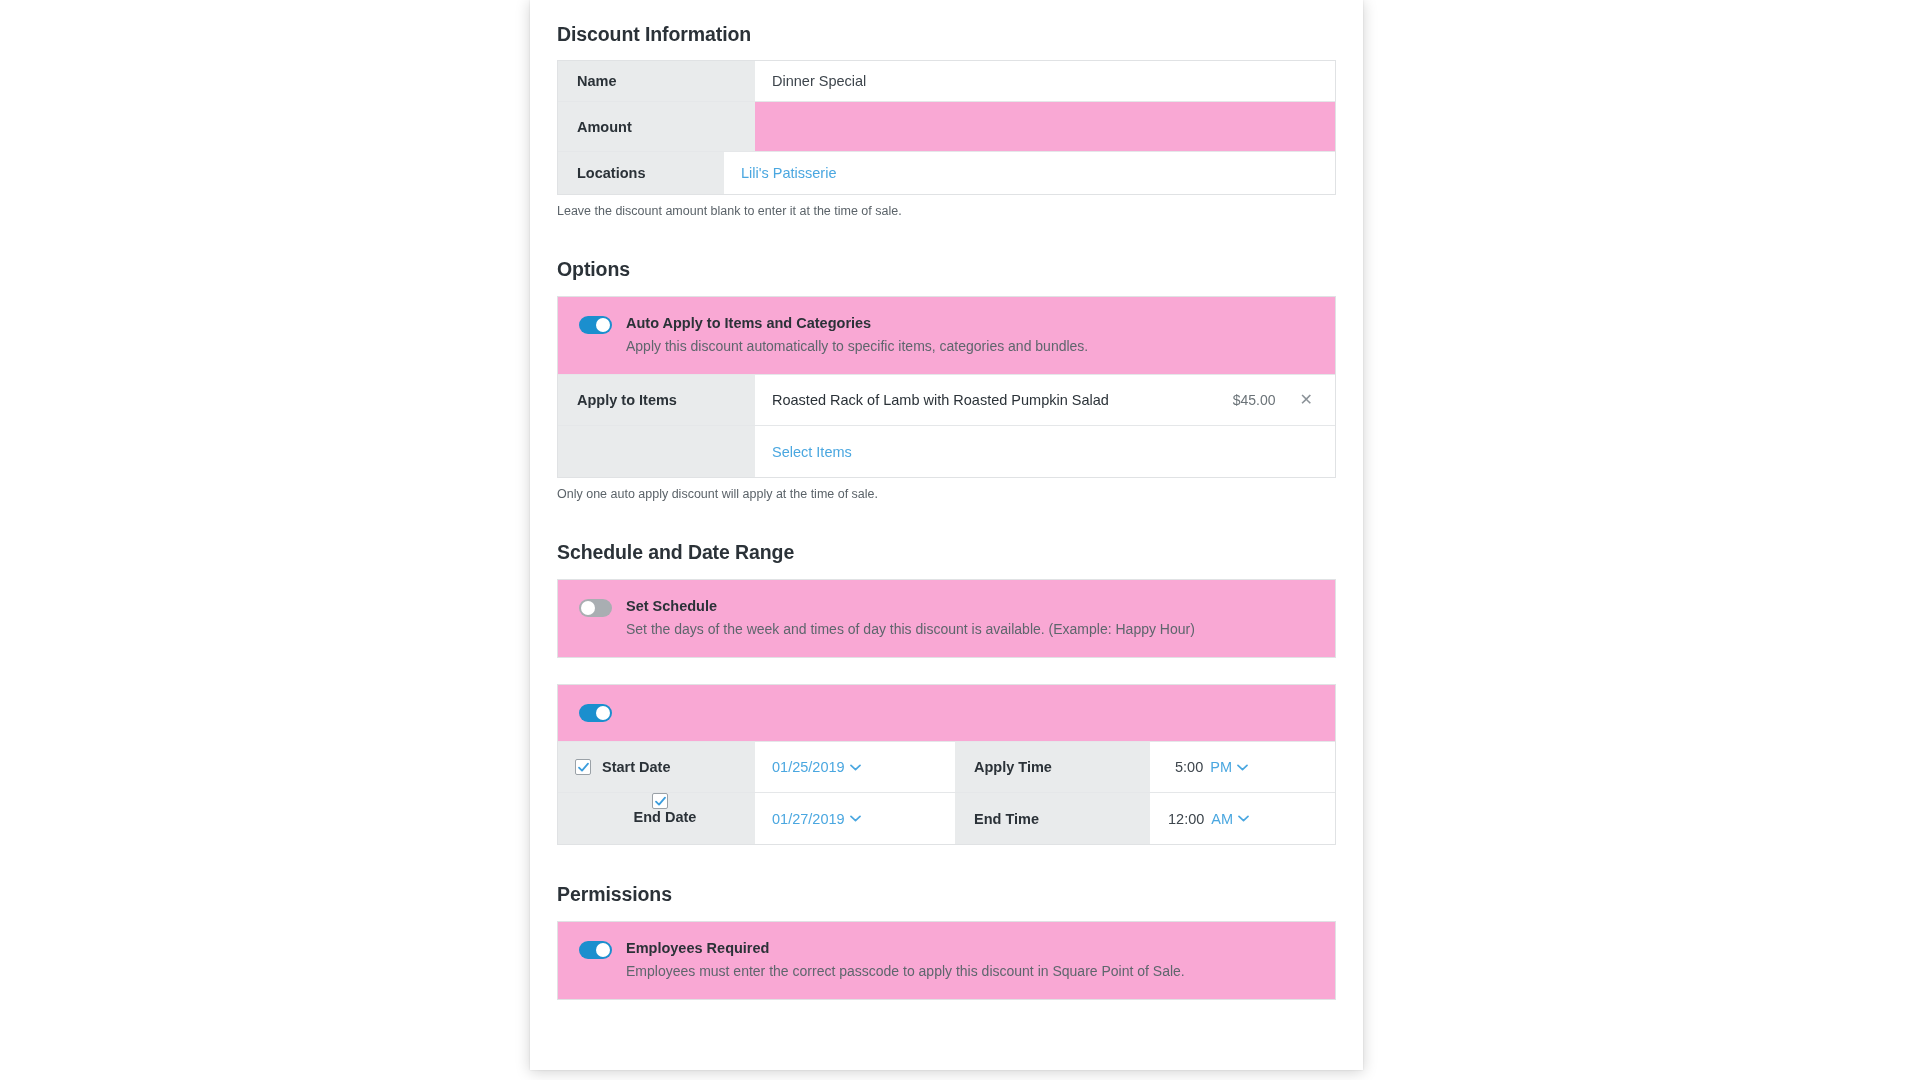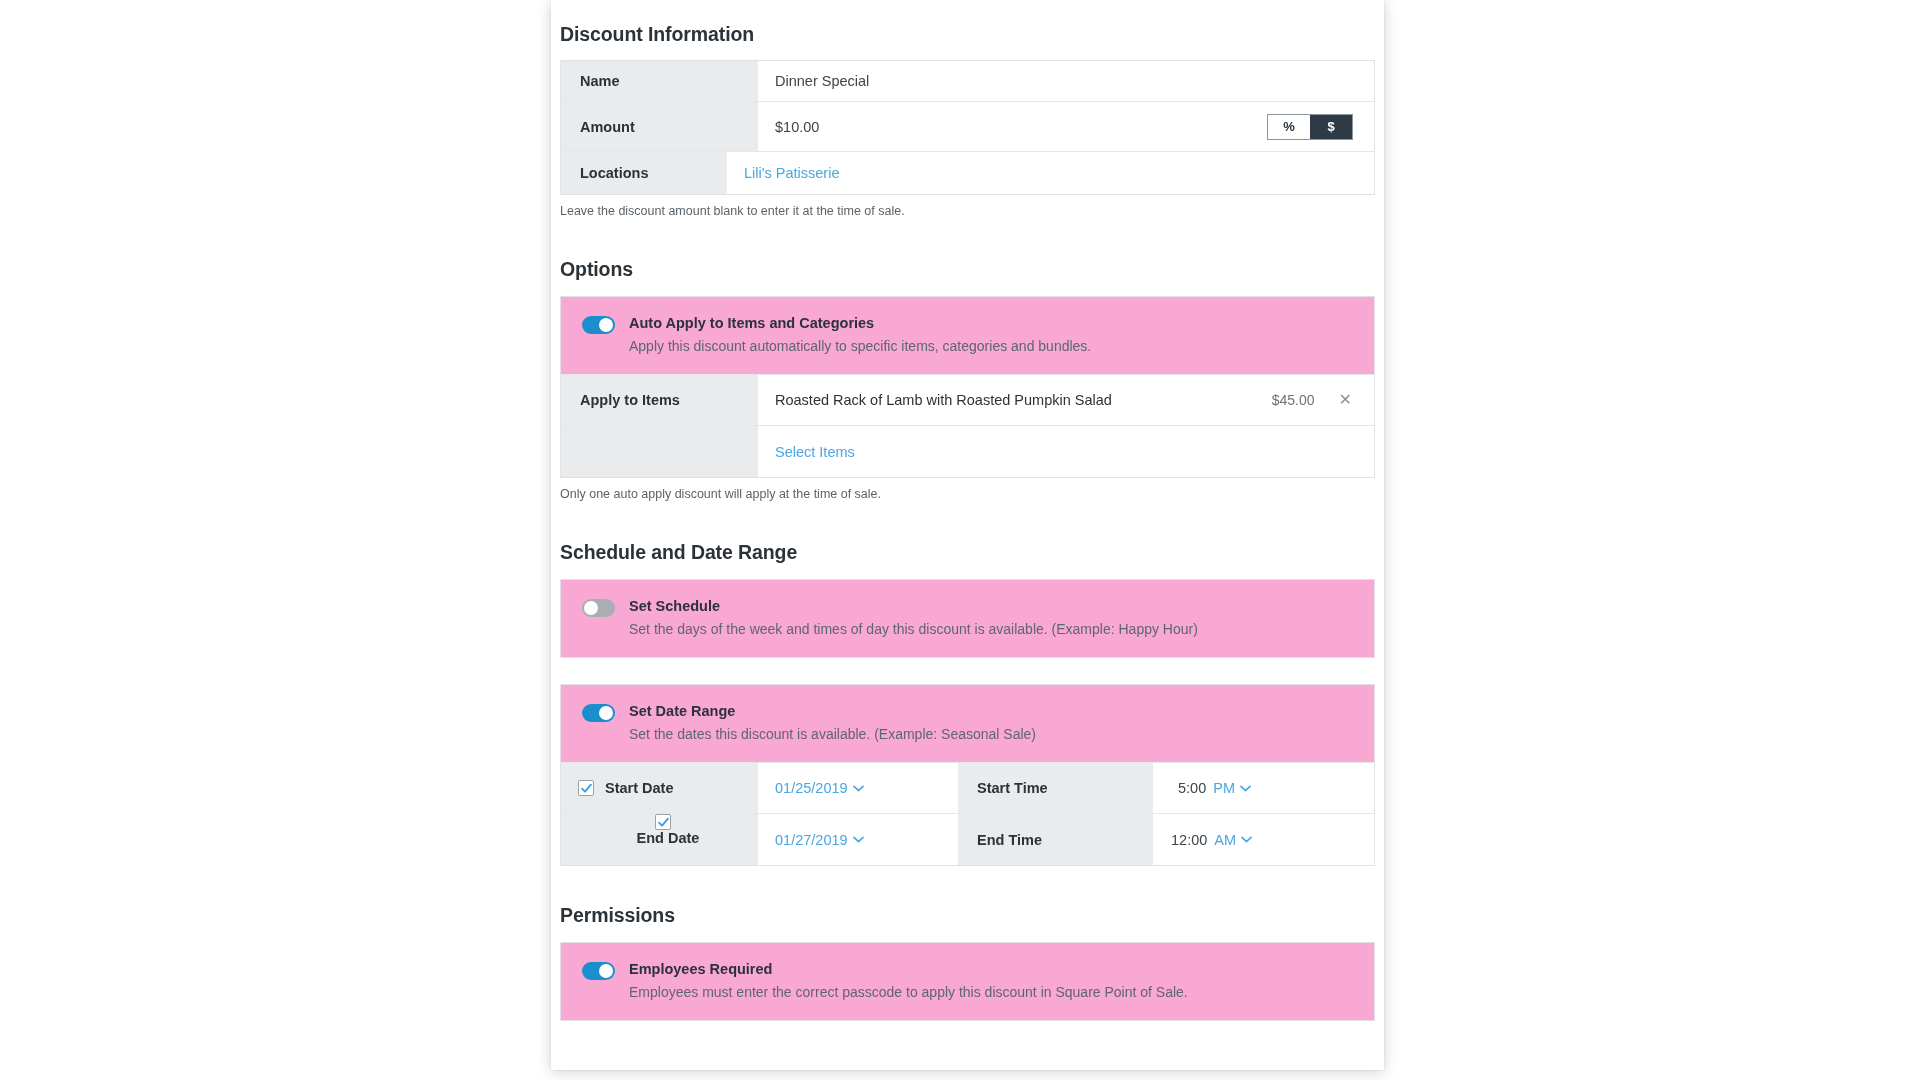--- a/index.html
+++ b/index.html
@@ -15,27 +15,27 @@
   #stage {
     position: relative;
     width: 1920px;
     height: 1080px;
     overflow: hidden;
   }
 
   
   #card {
     position: absolute;
-    left: 551px;
+    left: 530px;
     top: 0px;
     width: 833px;
     height: 1070px;
     background: #ffffff;
     box-shadow: 0 2px 14px rgba(0,0,0,0.18), 0 0 2px rgba(0,0,0,0.10);
-    padding: 0 9px;
+    padding: 0 27px;
   }
 
   
   .section-title {
     font-size: 19.5px;
     font-weight: bold;
     color: #2b3238;
     letter-spacing: -0.1px;
   }
 
@@ -187,27 +187,20 @@
 
       <div class="panel" style="margin-top:14px;">
 
         <div class="row" style="height:41px;">
           <div class="lbl-cell" style="width:197px;">Name</div>
           <div class="val-cell">Dinner Special</div>
         </div>
 
         <div class="row" style="height:50px;">
           <div class="lbl-cell" style="width:197px;">Amount</div>
-          <div class="val-cell">
-            <span>$10.00</span>
-            <div class="seg">
-              <div class="seg-btn inactive">%</div>
-              <div class="seg-btn active">$</div>
-            </div>
-          </div>
         </div>
 
         <div class="row" style="height:42px;">
           <div class="lbl-cell" style="width:166px;">Locations</div>
           <div class="val-cell">
             <a class="link" href="#">Lili's Patisserie</a>
           </div>
         </div>
       </div>
 
@@ -265,24 +258,20 @@
           </span>
         </div>
       </div>
 
       <div class="panel" style="margin-top:26px;">
         <div class="row">
           <div class="toggle-block">
             <span class="toggle on">
               <span class="knob"></span>
             </span>
-            <span class="toggle-text">
-              <span class="toggle-label">Set Date Range</span>
-              <span class="toggle-desc">Set the dates this discount is available. (Example: Seasonal Sale)</span>
-            </span>
           </div>
         </div>
 
         <div class="row" style="height:51px;">
           <div class="lbl-cell" style="width:197px;padding-left:17px;">
             <span class="cbox">
               <svg width="13" height="13" viewBox="0 0 13 13">
                 <path d="M2 6.6 L5 9.6 L11 2.6" fill="none" stroke="#3b9ddd" stroke-width="1.8" stroke-linecap="round" stroke-linejoin="round"></path>
               </svg>
             </span>
@@ -291,21 +280,21 @@
           <div class="val-cell" style="flex:0 0 200px;">
             <span class="dd">
               <span>01/25/2019</span>
               <span class="caret">
                 <svg width="11" height="7" viewBox="0 0 11 7">
                   <path d="M1 1.4 L5.5 5.6 L10 1.4" fill="none" stroke="#4aa7e0" stroke-width="1.7" stroke-linecap="round" stroke-linejoin="round"></path>
                 </svg>
               </span>
             </span>
           </div>
-          <div class="lbl-cell" style="width:195px;">Start Time</div>
+          <div class="lbl-cell" style="width:195px;">Apply Time</div>
           <div class="val-cell" style="padding-left:25px;">
             <span class="time-num">5:00</span>
             <span class="dd">
               <span>PM</span>
               <span class="caret">
                 <svg width="11" height="7" viewBox="0 0 11 7">
                   <path d="M1 1.4 L5.5 5.6 L10 1.4" fill="none" stroke="#4aa7e0" stroke-width="1.7" stroke-linecap="round" stroke-linejoin="round"></path>
                 </svg>
               </span>
             </span>

